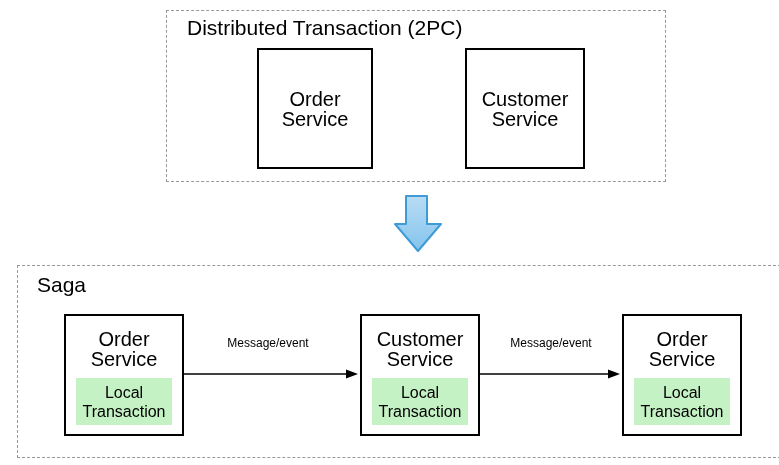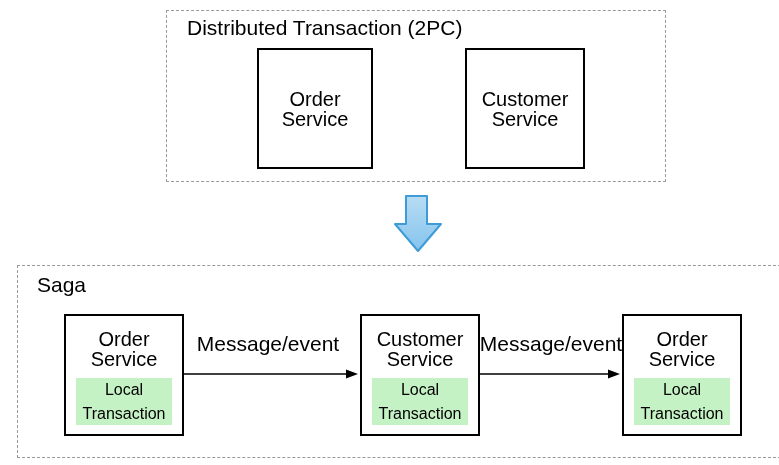--- a/index.html
+++ b/index.html
@@ -77,28 +77,28 @@
     left: 50%;
     top: 62px;
     transform: translateX(-50%);
     width: 96px;
     height: 47px;
     background: var(--local-tx-fill);
     display: flex;
     align-items: center;
     justify-content: center;
     font-size: 16px;
-    line-height: 24px;
+    line-height: 19px;
     text-align: center;
     white-space: pre-line;
   }
   .edge-label {
     position: absolute;
     transform: translateX(-50%);
-    font-size: 21px;
+    font-size: 12px;
     line-height: 19px;
     white-space: nowrap;
     color: var(--text);
   }
   .edge-label-1 { left: 250px; top: 68px; }
   .edge-label-2 { left: 533px; top: 68px; }
   .arrow-overlay {
     position: absolute;
     left: 0; top: 0;
     width: 779px;

